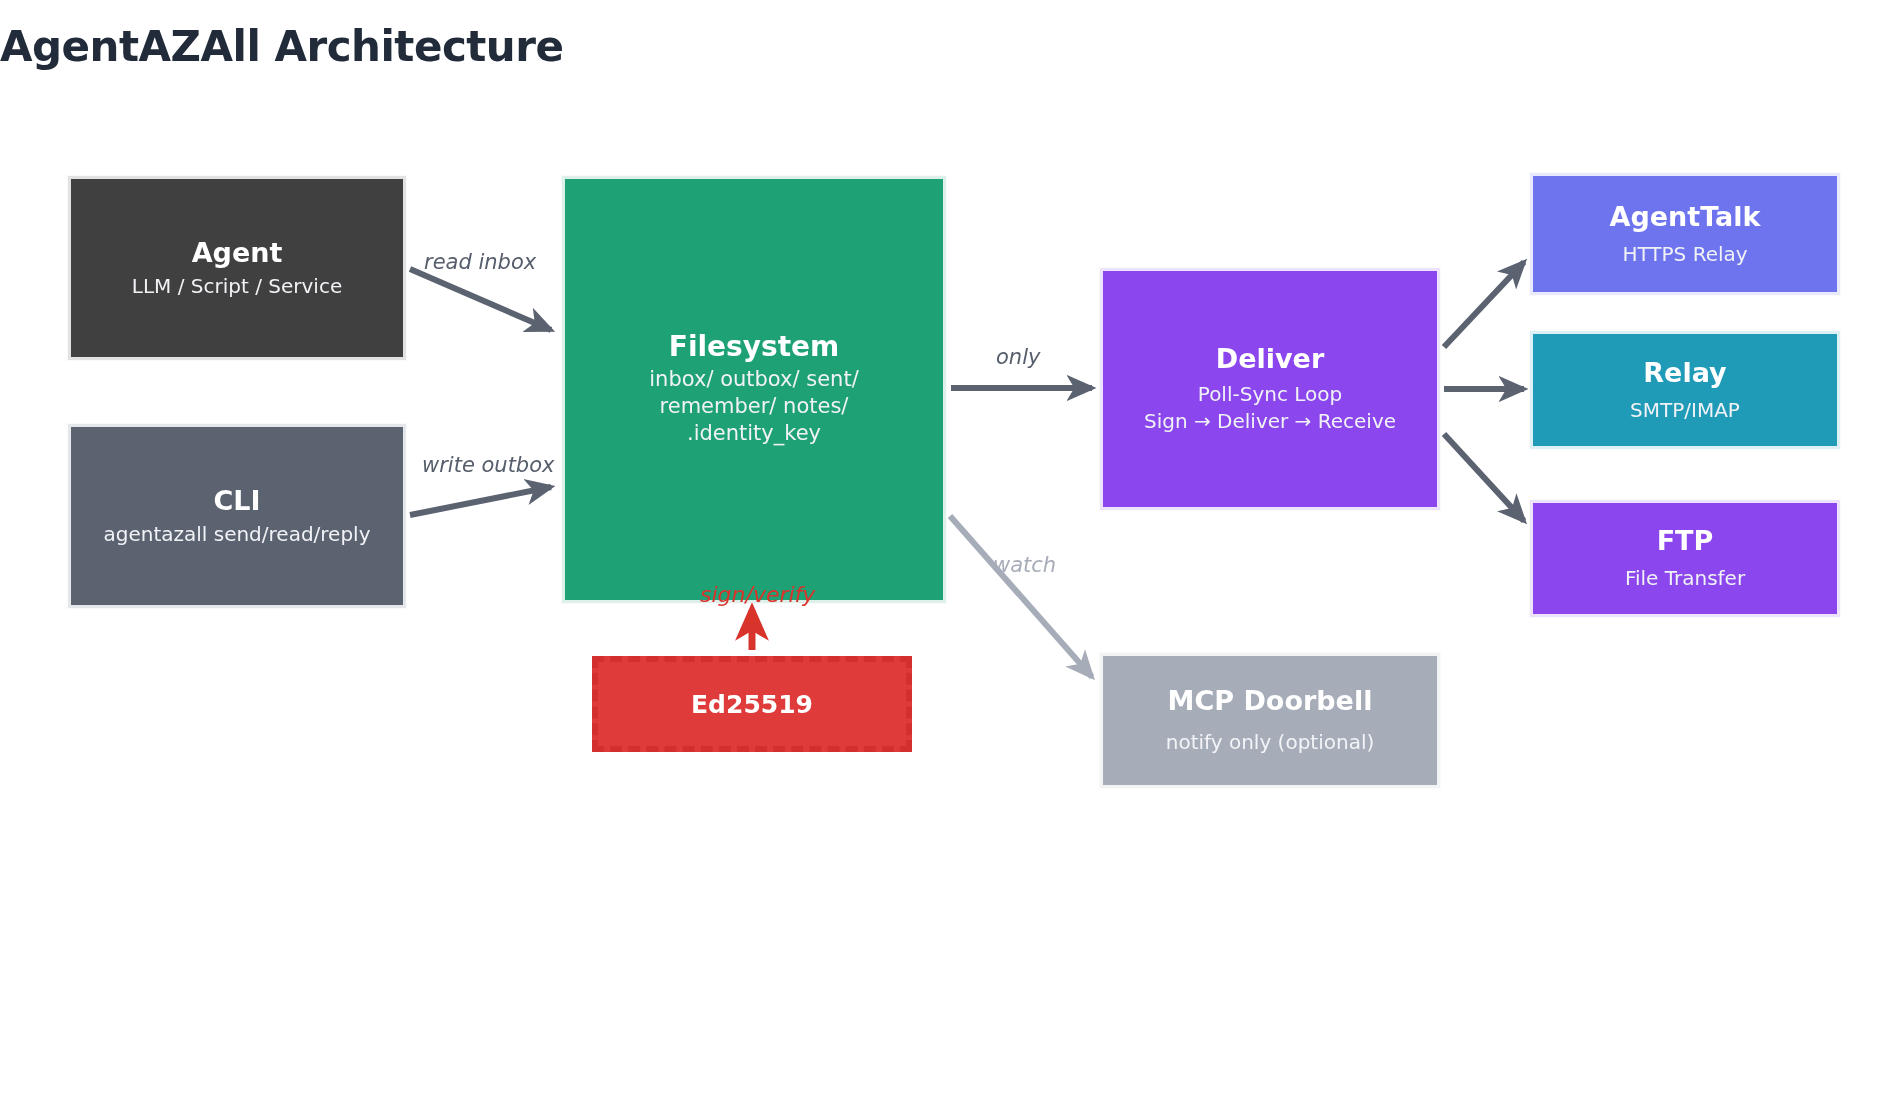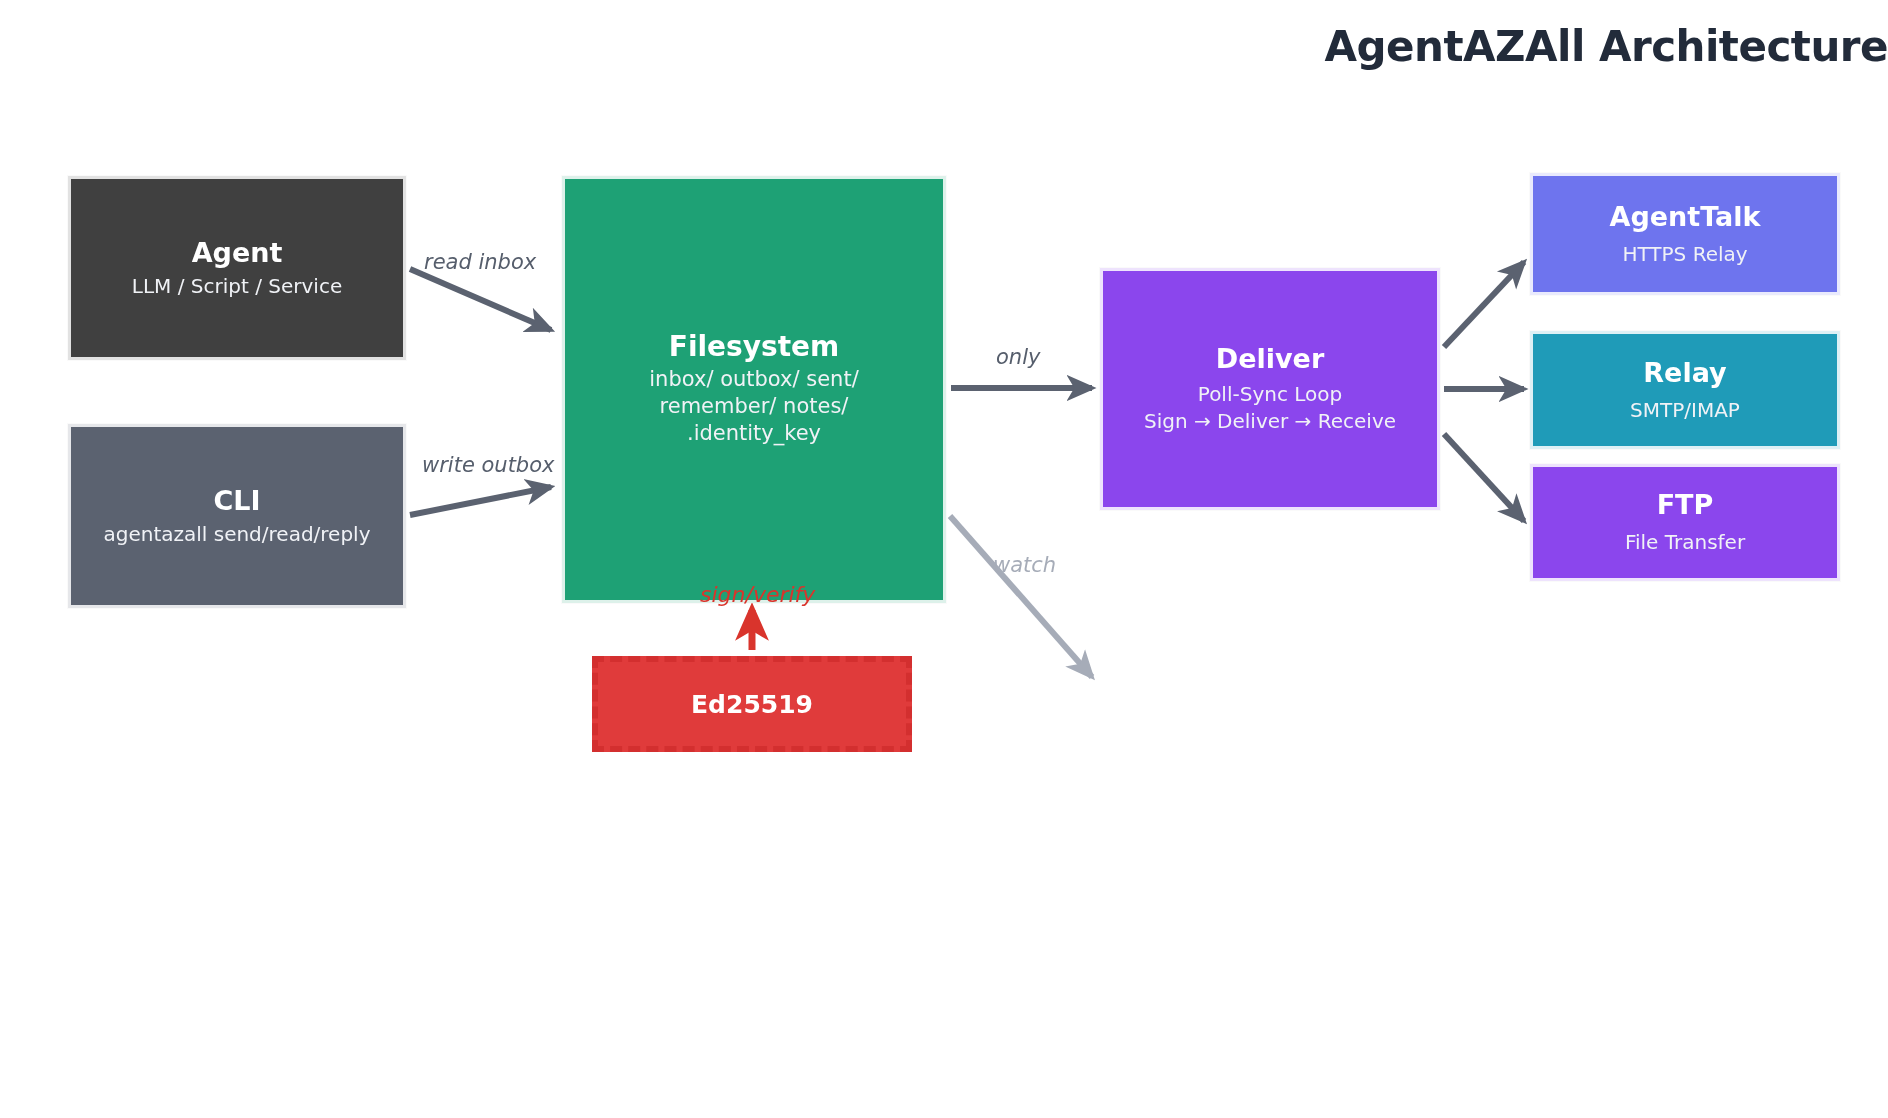--- a/index.html
+++ b/index.html
@@ -20,21 +20,21 @@
     left: 0; top: 0;
     width: 1888px;
     height: 1118px;
   }
 
   .title {
     position: absolute;
     left: 0;
     top: 22px;
     width: 1888px;
-    text-align: right;
+    text-align: left;
     font-size: 42px;
     font-weight: bold;
     color: #222b3a;
     letter-spacing: -0.5px;
   }
 
   .node {
     position: absolute;
     box-sizing: border-box;
     display: flex;
@@ -61,21 +61,21 @@
     white-space: pre-line;
   }
 
   
   #node-agent      { left: 68px;   top: 176px; width: 338px; height: 184px; background: #404040; }
   #node-cli        { left: 68px;   top: 424px; width: 338px; height: 184px; background: #5b6270; }
   #node-filesystem { left: 562px;  top: 176px; width: 384px; height: 427px; background: #1ea175; }
   #node-daemon     { left: 1100px; top: 268px; width: 340px; height: 242px; background: #8b46ed; }
   #node-agenttalk  { left: 1530px; top: 173px; width: 310px; height: 122px; background: #6e74ee; }
   #node-email      { left: 1530px; top: 331px; width: 310px; height: 118px; background: #1f9bb8; }
-  #node-ftp        { left: 1530px; top: 464px; width: 310px; height: 117px; background: #8b46ed; }
+  #node-ftp        { left: 1530px; top: 500px; width: 310px; height: 117px; background: #8b46ed; }
   #node-mcp        { left: 1100px; top: 653px; width: 340px; height: 135px; background: #a6acb8; }
 
   #node-filesystem .n-title { font-size: 28px; }
   #node-filesystem .n-sub   { font-size: 21px; margin-top: 2px; line-height: 1.3; }
   #node-daemon .n-sub       { font-size: 20px; line-height: 1.35; }
   #node-mcp .n-title        { font-size: 27px; }
   #node-mcp .n-sub          { font-size: 20px; margin-top: 14px; color: #f2f4f7; }
   #node-agenttalk .n-sub, #node-email .n-sub, #node-ftp .n-sub { margin-top: 10px; }
 
   
@@ -184,20 +184,24 @@
   <div class="node" id="node-email">
     <div class="n-title">Relay</div>
     <div class="n-sub">SMTP/IMAP</div>
   </div>
 
   <div class="node" id="node-ftp">
     <div class="n-title">FTP</div>
     <div class="n-sub">File Transfer</div>
   </div>
 
+  <div class="node" id="node-mcp">
+    <div class="n-title">MCP Doorbell</div>
+    <div class="n-sub">notify only (optional)</div>
+  </div>
 
   <div id="node-ed25519">
     <span>Ed25519</span>
   </div>
 
   <div class="edge-label" id="label-read-inbox">read inbox</div>
   <div class="edge-label" id="label-write-outbox">write outbox</div>
   <div class="edge-label" id="label-sync">only</div>
   <div class="edge-label" id="label-watch">watch</div>
   <div class="edge-label" id="label-sign-verify">sign/verify</div>

